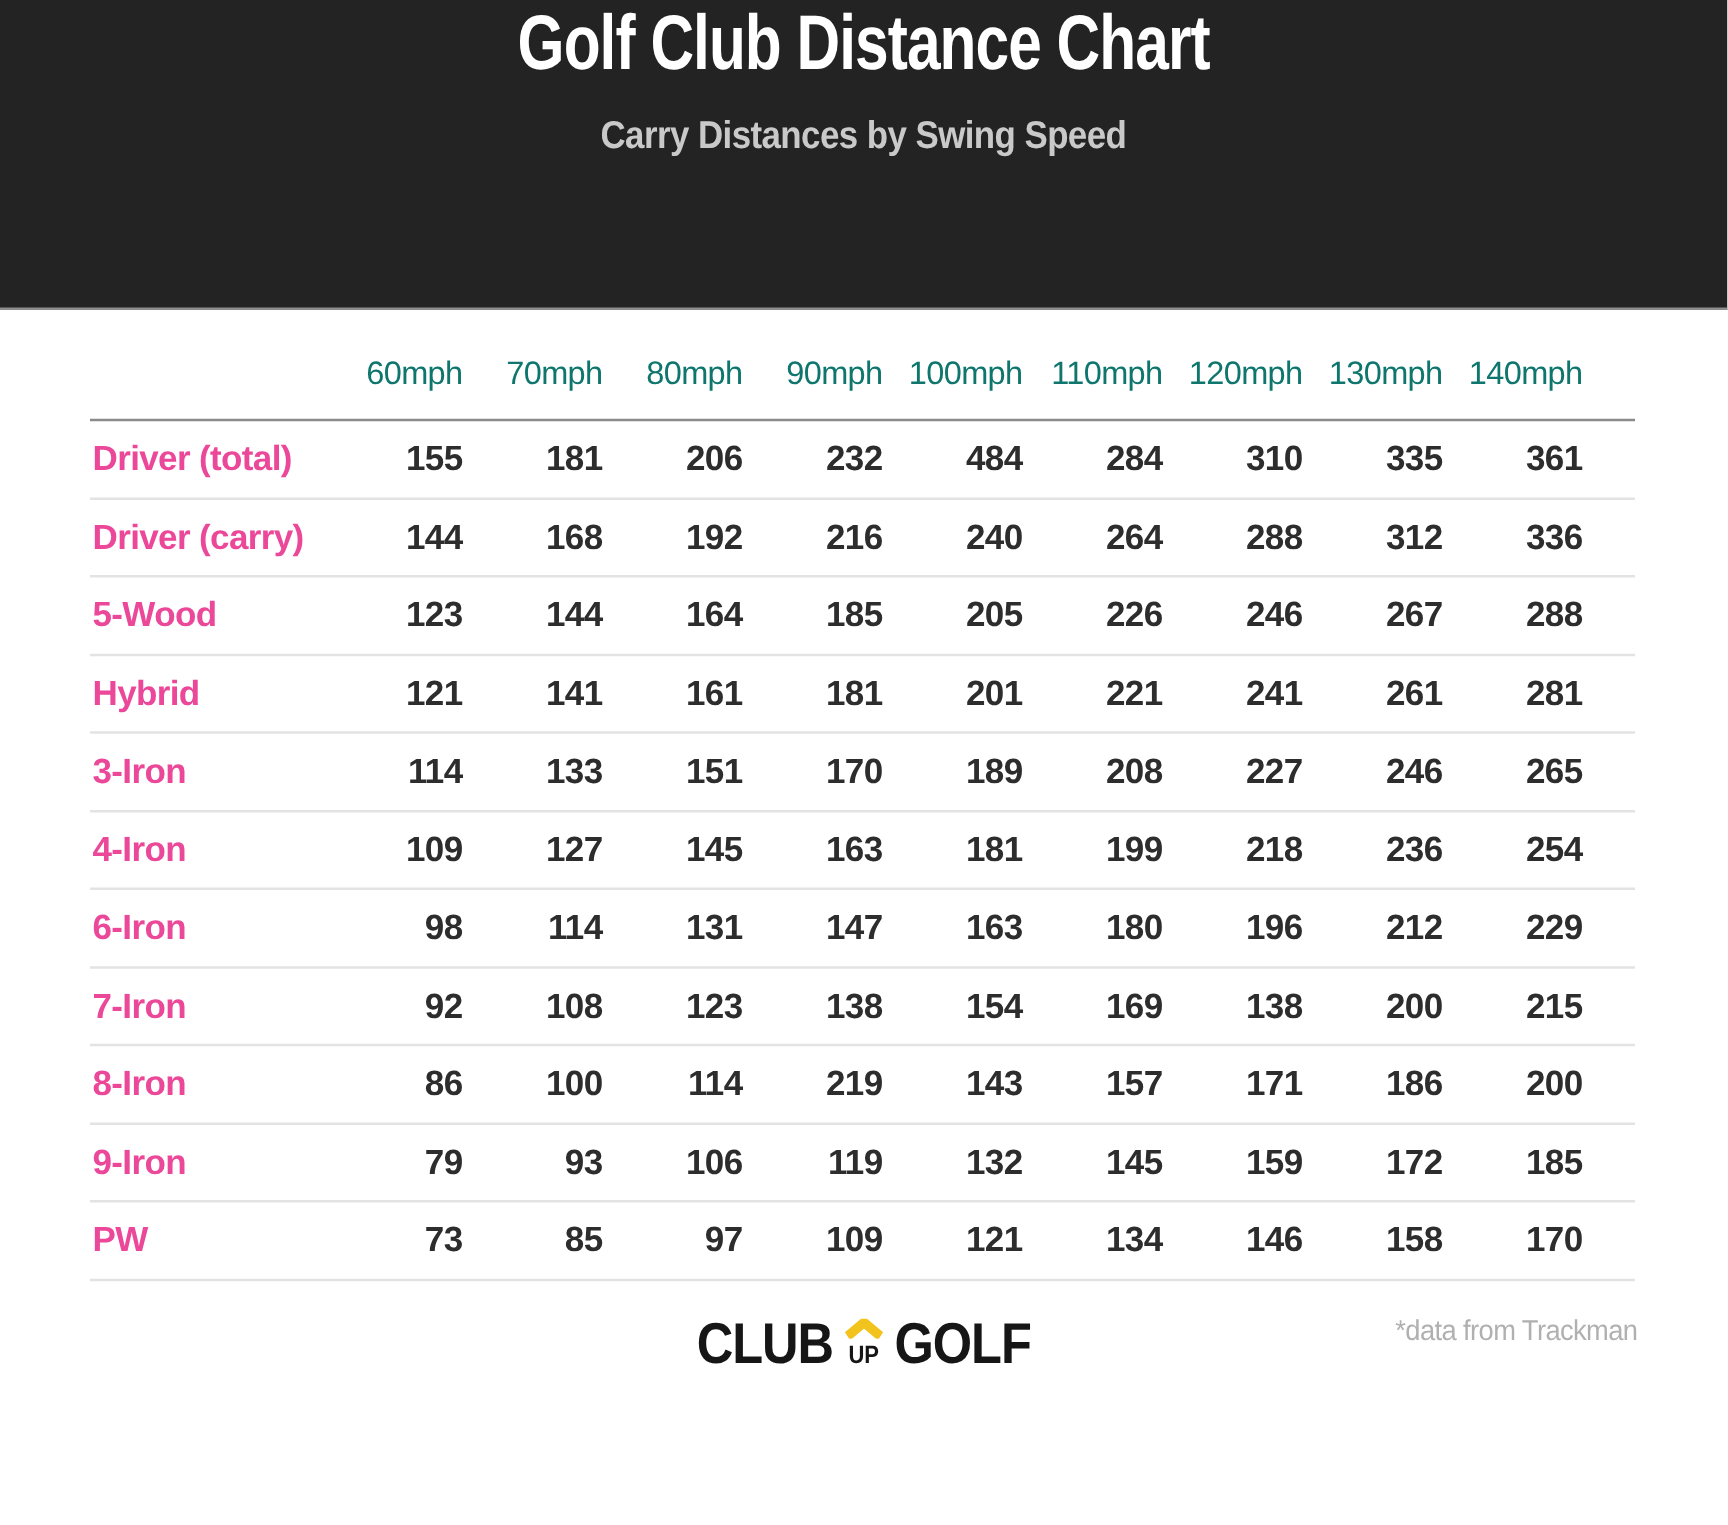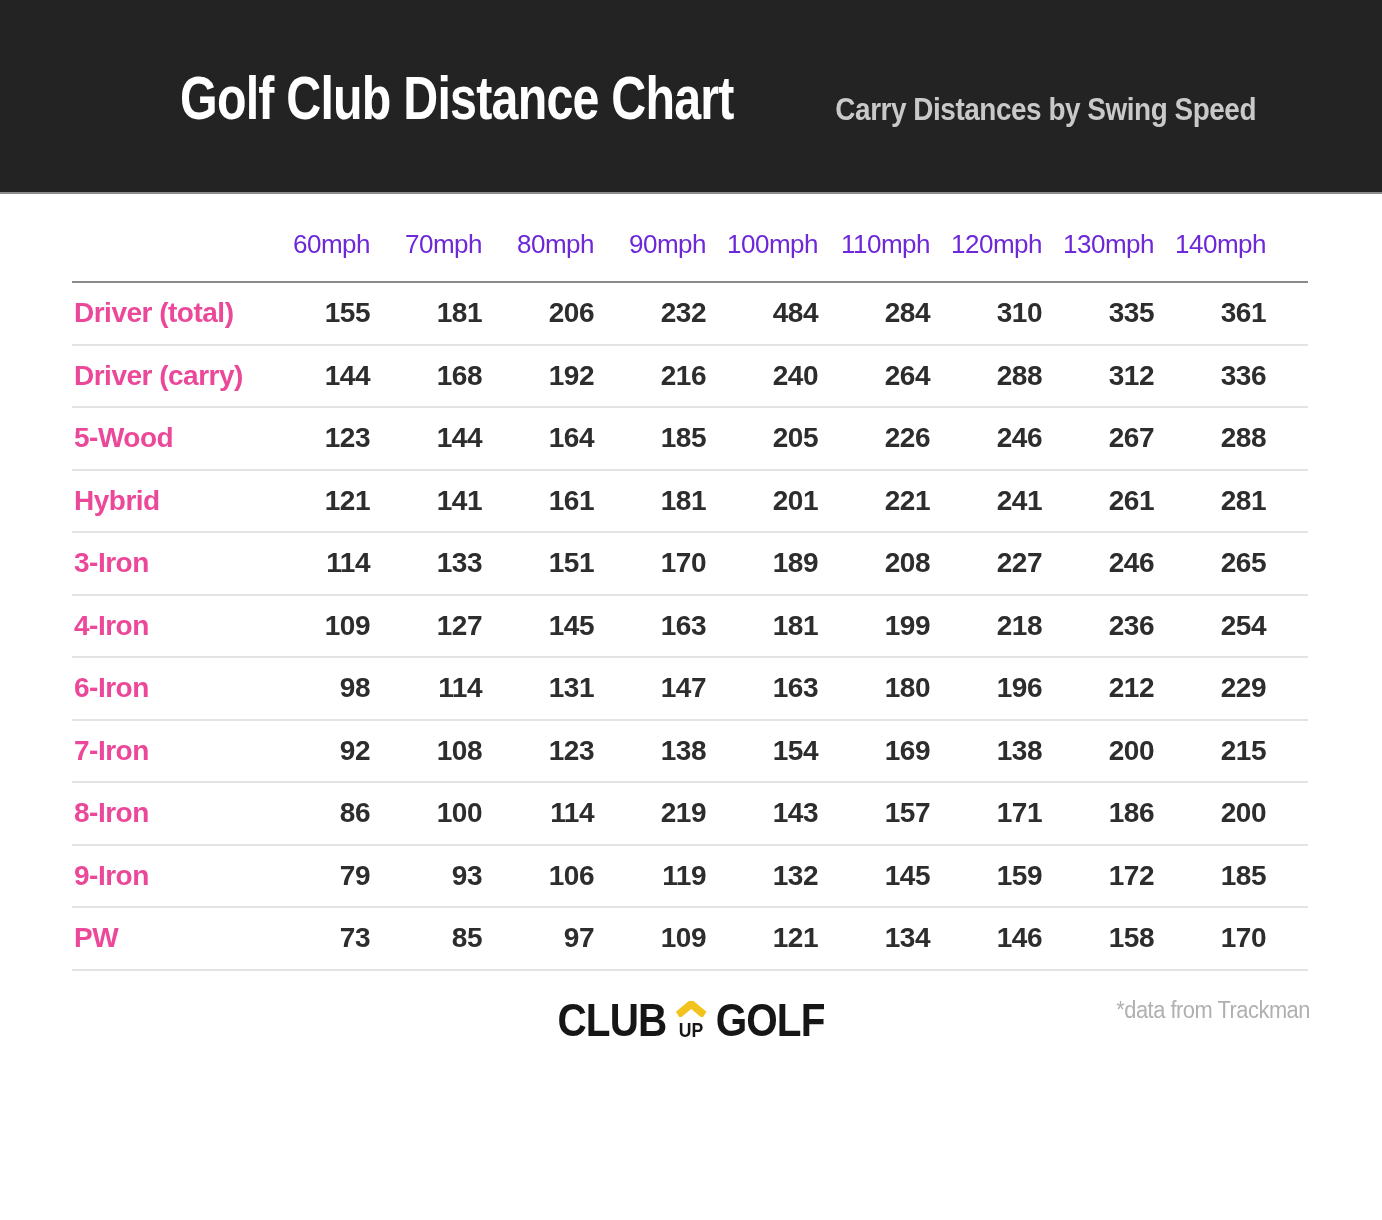--- a/index.html
+++ b/index.html
@@ -6,25 +6,25 @@
   html, body {
     margin: 0; padding: 0;
     width: 1382px; height: 1220px;
     background: #ffffff;
     font-family: "Liberation Sans", sans-serif;
     overflow: hidden;
   }
 
   
   .banner {
-    width: 1382px; height: 194px;
+    width: 1382px; height: 248px;
     background: #232323;
     border-bottom: 2px solid #8d8d8d;
-    display: flex; 
-    align-items: center; justify-content: center;
+    display: flex; flex-direction: column;
+    align-items: center; 
   }
   .banner .title {
     color: #ffffff;
     font-size: 62px;
     font-weight: 700;
     line-height: 1;
     letter-spacing: -1px;
     transform: scaleX(0.78);
     transform-origin: center;
     white-space: nowrap;
@@ -48,21 +48,21 @@
     width: 1236px;
     border-collapse: collapse;
     table-layout: fixed;
   }
   table.distance thead tr { height: 88px; }
   table.distance thead th {
     vertical-align: middle;
     padding-top: 14px;
     font-size: 26px;
     font-weight: 400;
-    color: #6d28d9;
+    color: #0f766e;
     letter-spacing: -0.5px;
     text-align: right;
     padding-right: 10px;
     white-space: nowrap;
   }
   table.distance thead tr { border-bottom: 2px solid #8a8a8a; }
   table.distance tbody tr {
     height: 62.5px;
     border-bottom: 2px solid #e3e3e3;
   }

